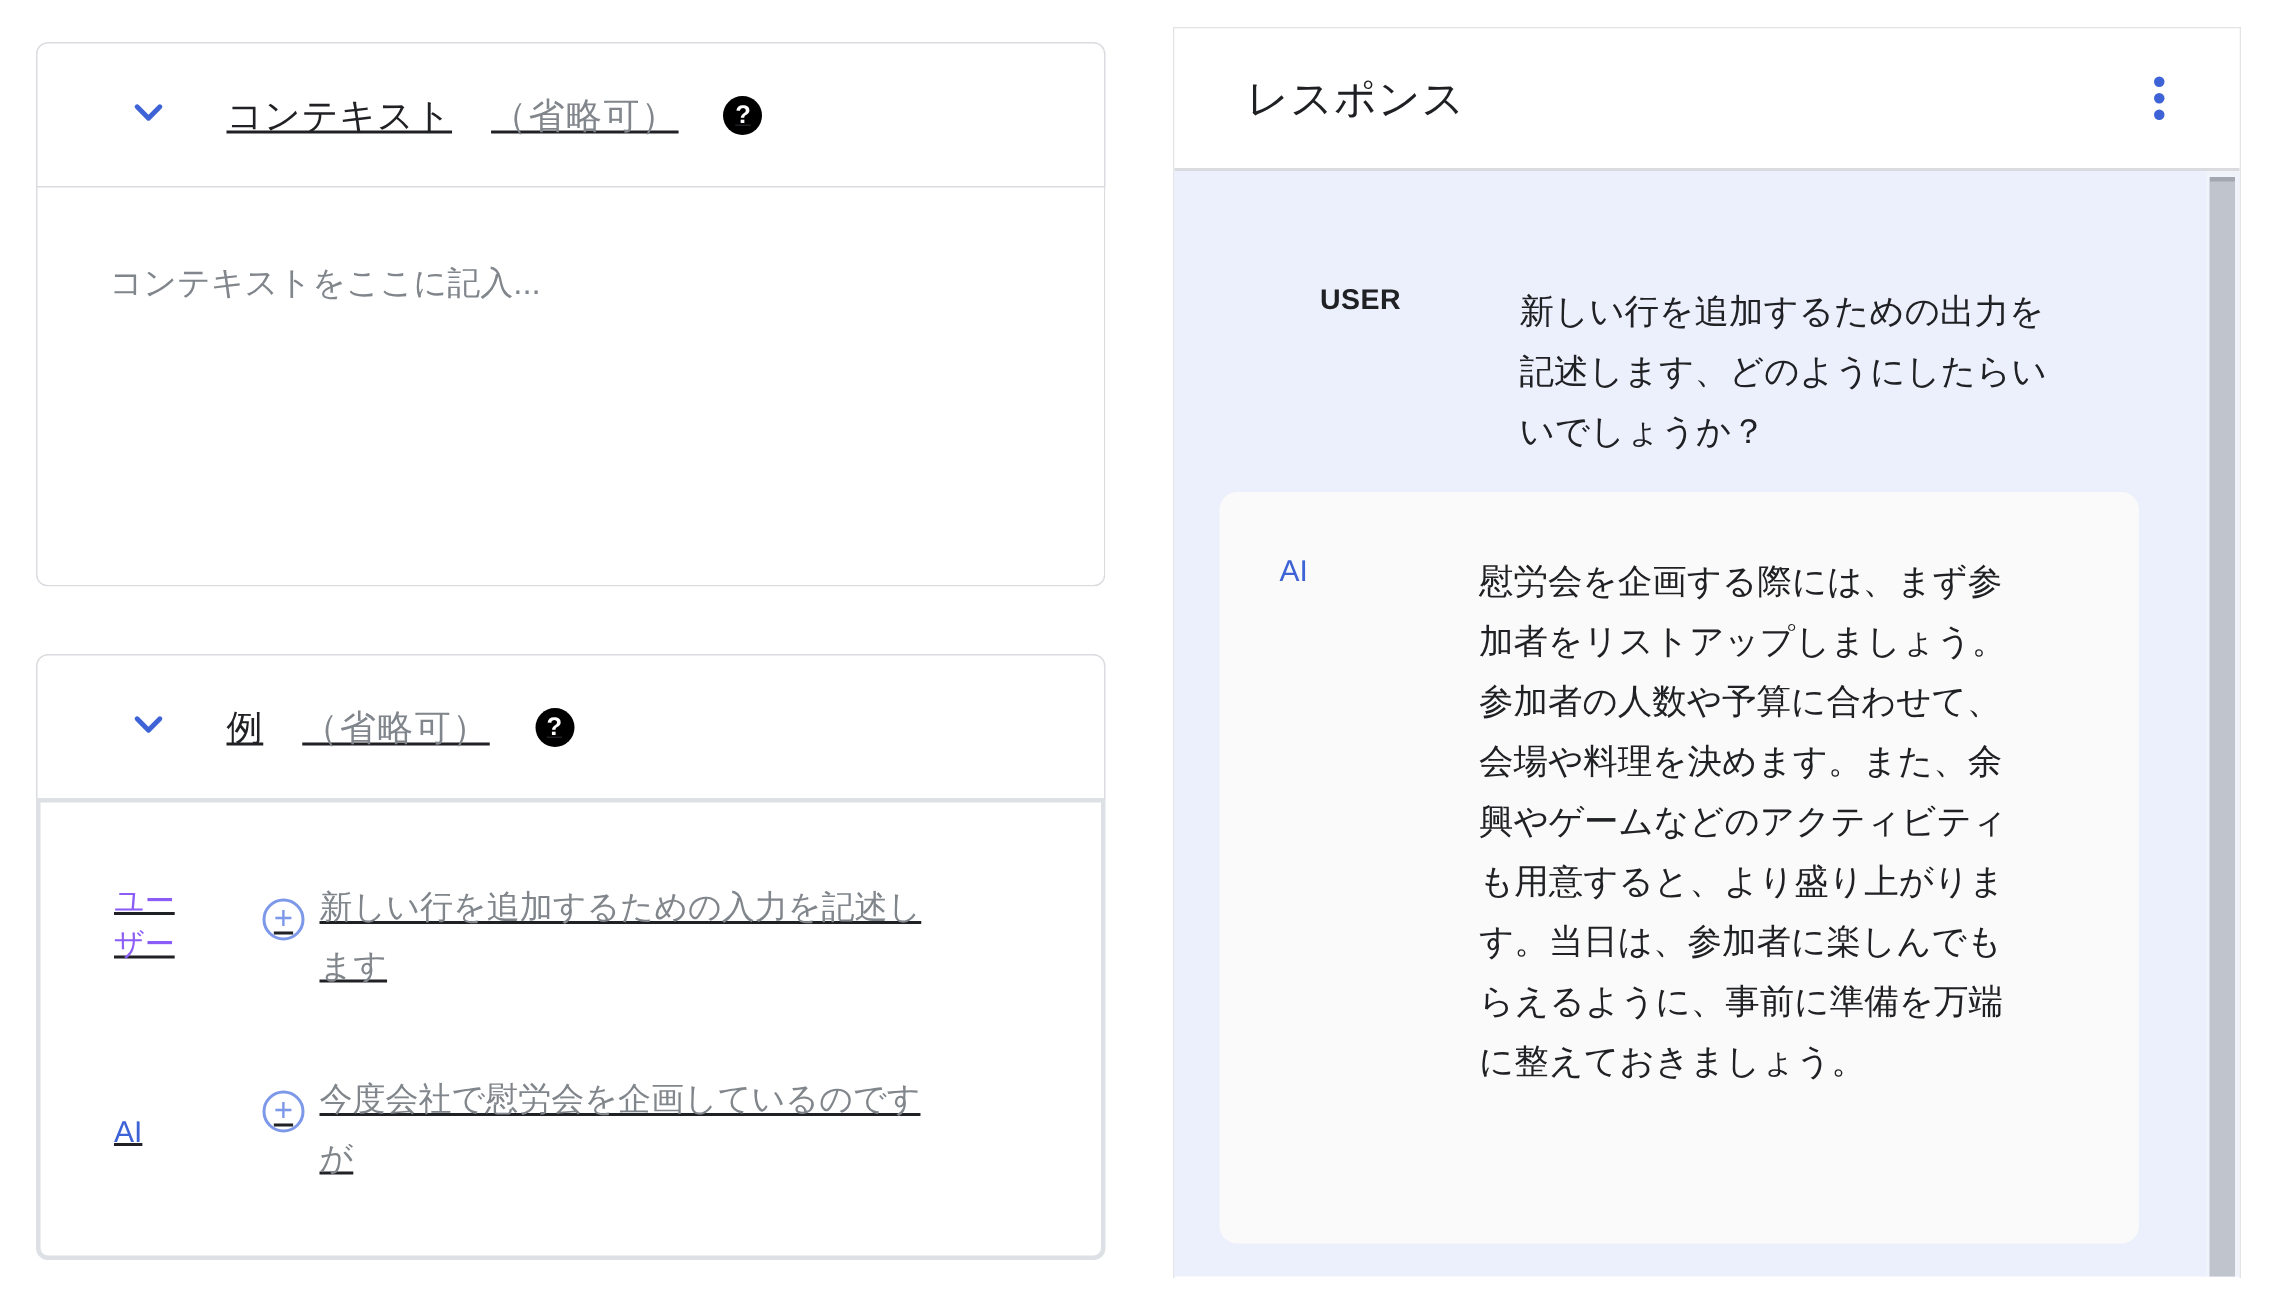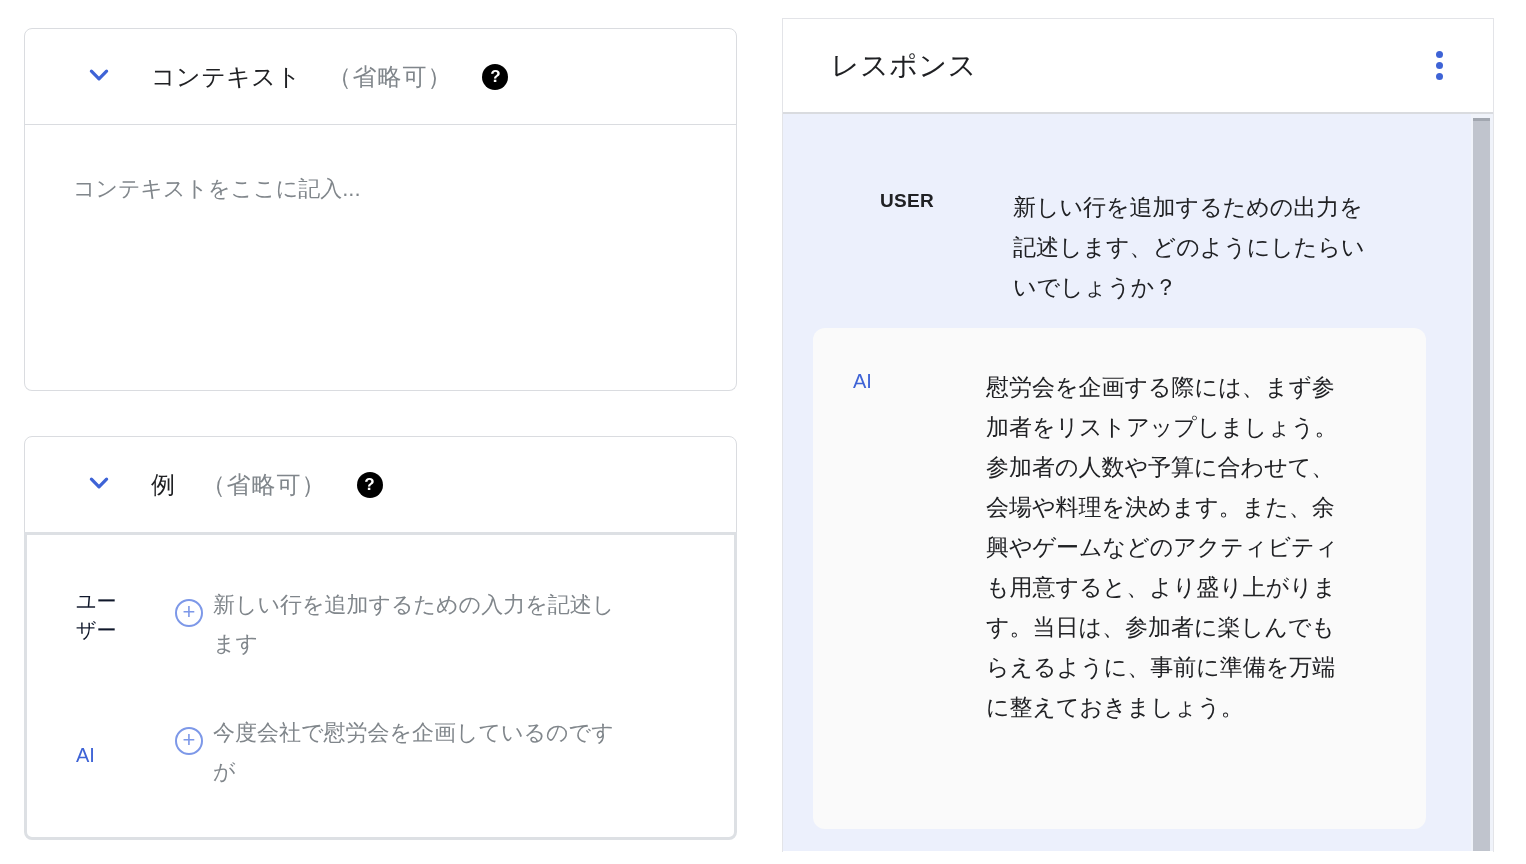--- a/index.html
+++ b/index.html
@@ -1,21 +1,21 @@
 <!DOCTYPE html>
 <html><head>
 <meta charset="utf-8">
 <style>
   * { margin:0; padding:0; box-sizing:border-box; }
   html,body { width:1526px; height:864px; background:#ffffff; overflow:hidden; }
   body { font-family:"Liberation Sans", sans-serif; color:#202124; }
   .page { position:relative; width:1526px; height:864px; background:#fff; }
 
   
-  .left-col { position:absolute; left:24px; top:28px; width:713px; }
+  .left-col { position:absolute; left:24px; top:28px; width:713px;text-decoration:underline; }
 
   .panel { background:#fff; }
   .panel-header {
     display:flex; align-items:center;
     height:97px; padding-left:60px;
     border:1px solid #dadce0; border-radius:8px 8px 0 0;
     background:#fff;
   }
   .chevron-btn { background:none; border:none; cursor:pointer; width:28px; height:28px; display:flex; align-items:center; justify-content:center; padding:0; }
   .panel-title { font-size:24px; color:#202124; margin-left:38px; letter-spacing:0.5px; }
@@ -39,21 +39,21 @@
   .context-textarea::placeholder { color:#80868b; opacity:1; }
 
   .examples-panel { margin-top:45px; }
   .examples-body {
     height:308px; border:3px solid #dde0e4; border-radius:0 0 8px 8px;
     margin-top:-1px; padding-top:50px; background:#fff;
   }
   .example-row { display:flex; align-items:flex-start; padding-left:49px; }
   .example-row + .example-row { margin-top:50px; }
   .row-label {
-    width:48px; font-size:20px; line-height:29px; color:#0f172a;
+    width:48px; font-size:20px; line-height:29px; color:#8b5cf6;
     word-break:break-all; line-break:anywhere; flex:none;
   }
   .row-label.ai { color:#3e63d6; font-weight:500; margin-top:28px; }
   .row-label.user { margin-top:2px; }
   .add-circle-btn {
     flex:none; width:28px; height:28px; margin-left:51px; margin-right:10px; margin-top:14px;
     border:2px solid #7d98e8; border-radius:50%; background:transparent; color:#7d98e8;
     font-size:22px; line-height:22px; display:flex; align-items:center; justify-content:center;
     cursor:pointer; padding:0; padding-bottom:2px;
   }

